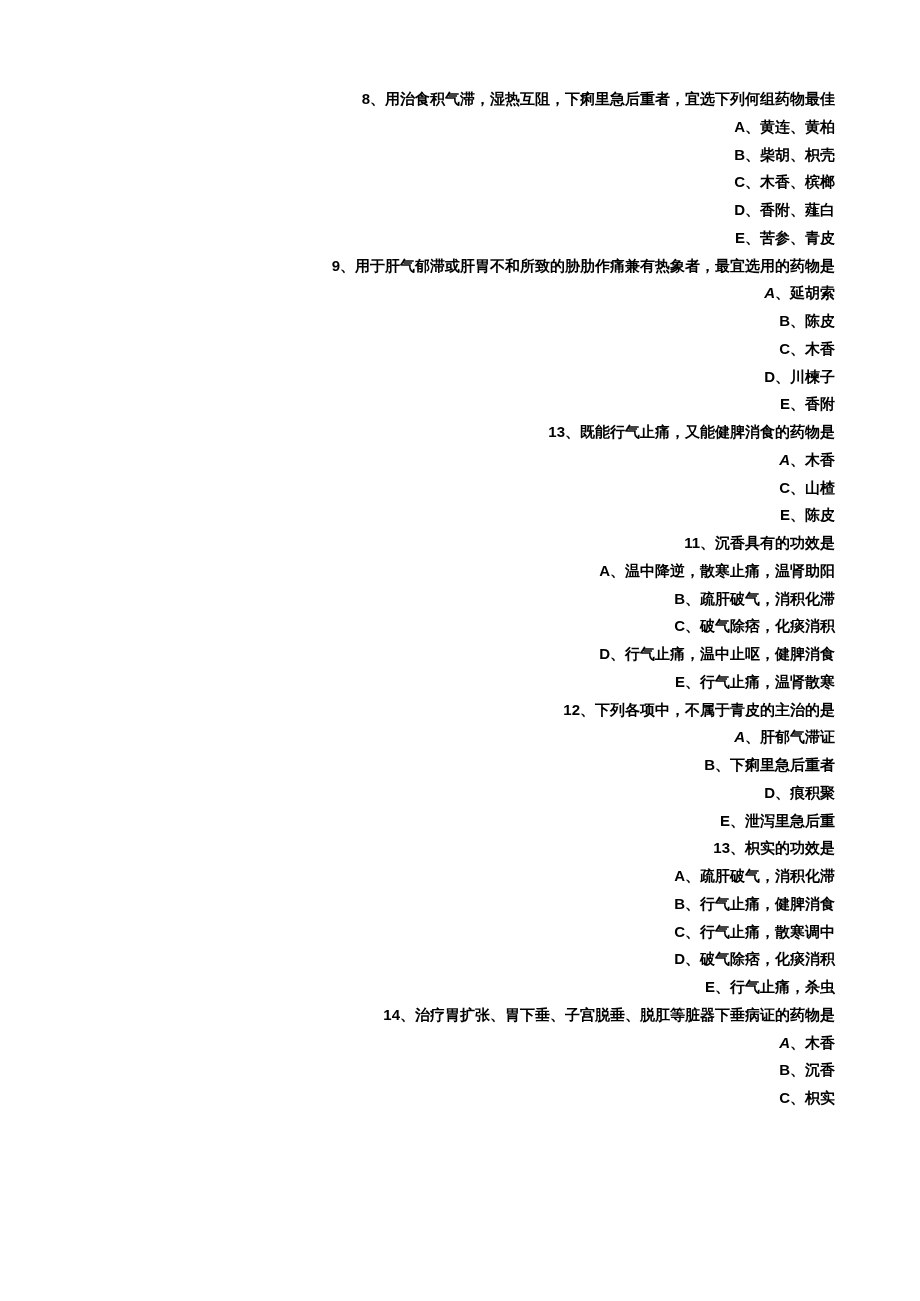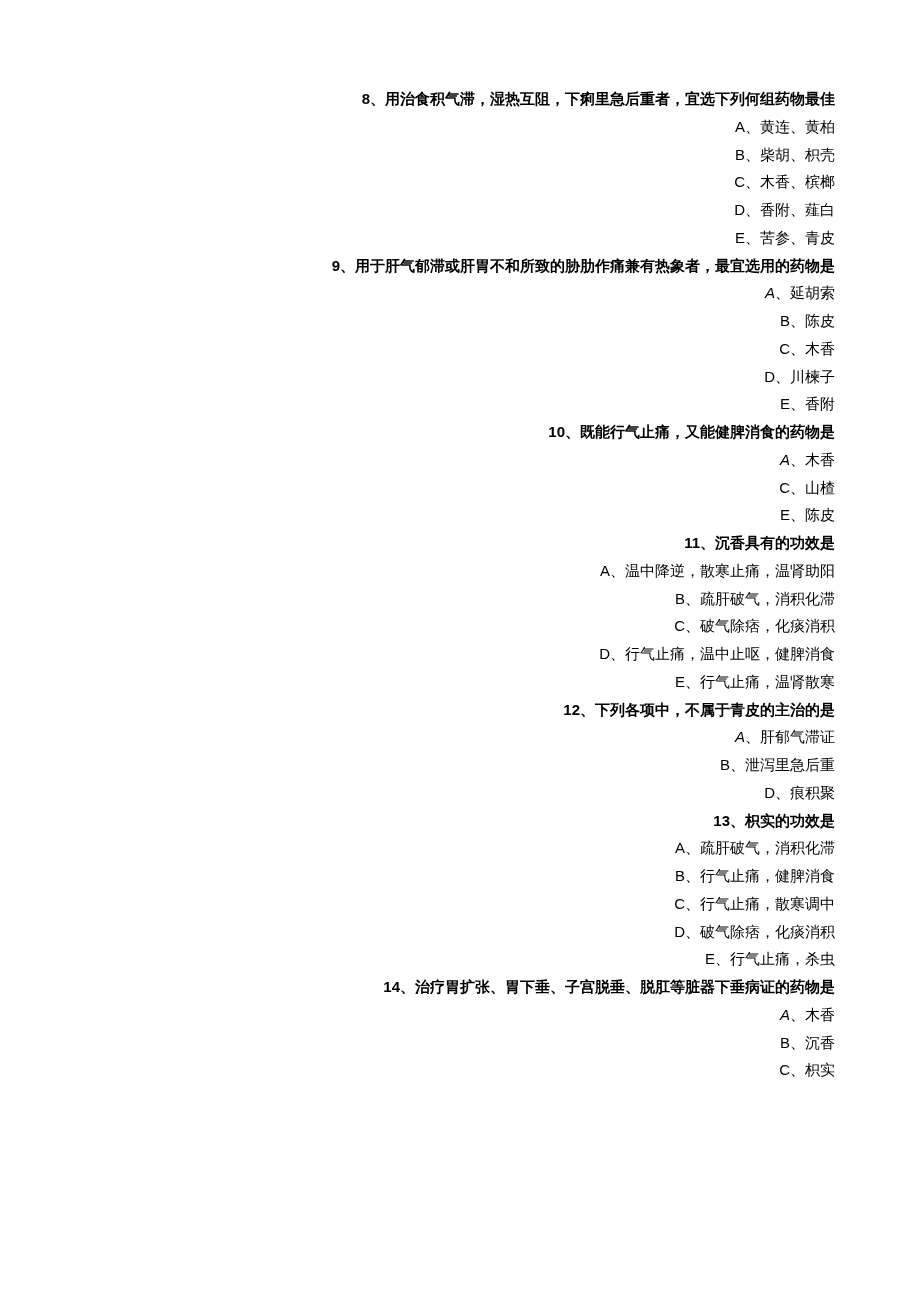--- a/index.html
+++ b/index.html
@@ -13,21 +13,21 @@
       line-height: 1.85;
       color: #000;
       background: #fff;
       padding: 85px 85px 50px 85px;
       width: 920px;
     }
     .question {
       font-weight: bold;
     }
     .option {
-      font-weight: normal;
+      font-weight: bold;
     }
     .option .letter {
       font-family: Arial, sans-serif;
     }
     .option.italic-a .letter {
       font-style: italic;
     }
     p {
       margin: 0;
       text-align: right;
@@ -42,34 +42,35 @@
     <p class="option"><span class="letter">B</span><span>、</span><span>柴胡、枳壳</span></p>
     <p class="option"><span class="letter">C</span><span>、</span><span>木香、槟榔</span></p>
     <p class="option"><span class="letter">D</span><span>、</span><span>香附、薤白</span></p>
     <p class="option"><span class="letter">E</span><span>、</span><span>苦参、青皮</span></p>
     <p class="question">9、用于肝气郁滞或肝胃不和所致的胁肋作痛兼有热象者，最宜选用的药物是</p>
     <p class="option italic-a"><span class="letter">A</span><span>、</span><span>延胡索</span></p>
     <p class="option"><span class="letter">B</span><span>、</span><span>陈皮</span></p>
     <p class="option"><span class="letter">C</span><span>、</span><span>木香</span></p>
     <p class="option"><span class="letter">D</span><span>、</span><span>川楝子</span></p>
     <p class="option"><span class="letter">E</span><span>、</span><span>香附</span></p>
-    <p class="question">10、既能行气止痛，又能健脾消食的药物是</p>
+    <p class="question">13、既能行气止痛，又能健脾消食的药物是</p>
     <p class="option italic-a"><span class="letter">A</span><span>、</span><span>木香</span></p>
     <p class="option"><span class="letter">C</span><span>、</span><span>山楂</span></p>
     <p class="option"><span class="letter">E</span><span>、</span><span>陈皮</span></p>
     <p class="question">11、沉香具有的功效是</p>
     <p class="option"><span class="letter">A</span><span>、</span><span>温中降逆，散寒止痛，温肾助阳</span></p>
     <p class="option"><span class="letter">B</span><span>、</span><span>疏肝破气，消积化滞</span></p>
     <p class="option"><span class="letter">C</span><span>、</span><span>破气除痞，化痰消积</span></p>
     <p class="option"><span class="letter">D</span><span>、</span><span>行气止痛，温中止呕，健脾消食</span></p>
     <p class="option"><span class="letter">E</span><span>、</span><span>行气止痛，温肾散寒</span></p>
     <p class="question">12、下列各项中，不属于青皮的主治的是</p>
     <p class="option italic-a"><span class="letter">A</span><span>、</span><span>肝郁气滞证</span></p>
-    <p class="option"><span class="letter">B</span><span>、</span><span>泄泻里急后重</span></p>
+    <p class="option"><span class="letter">B</span><span>、</span><span>下痢里急后重者</span></p>
     <p class="option"><span class="letter">D</span><span>、</span><span>痕积聚</span></p>
+    <p class="option"><span class="letter">E</span><span>、</span><span>泄泻里急后重</span></p>
     <p class="question">13、枳实的功效是</p>
     <p class="option"><span class="letter">A</span><span>、</span><span>疏肝破气，消积化滞</span></p>
     <p class="option"><span class="letter">B</span><span>、</span><span>行气止痛，健脾消食</span></p>
     <p class="option"><span class="letter">C</span><span>、</span><span>行气止痛，散寒调中</span></p>
     <p class="option"><span class="letter">D</span><span>、</span><span>破气除痞，化痰消积</span></p>
     <p class="option"><span class="letter">E</span><span>、</span><span>行气止痛，杀虫</span></p>
     <p class="question">14、治疗胃扩张、胃下垂、子宫脱垂、脱肛等脏器下垂病证的药物是</p>
     <p class="option italic-a"><span class="letter">A</span><span>、</span><span>木香</span></p>
     <p class="option"><span class="letter">B</span><span>、</span><span>沉香</span></p>
     <p class="option"><span class="letter">C</span><span>、</span><span>枳实</span></p>

